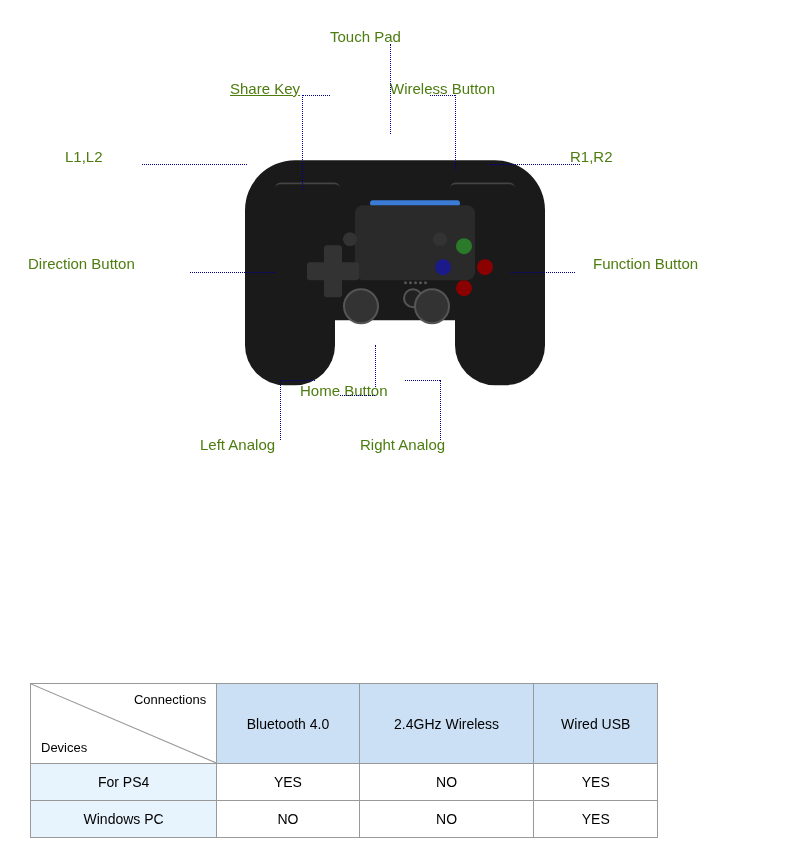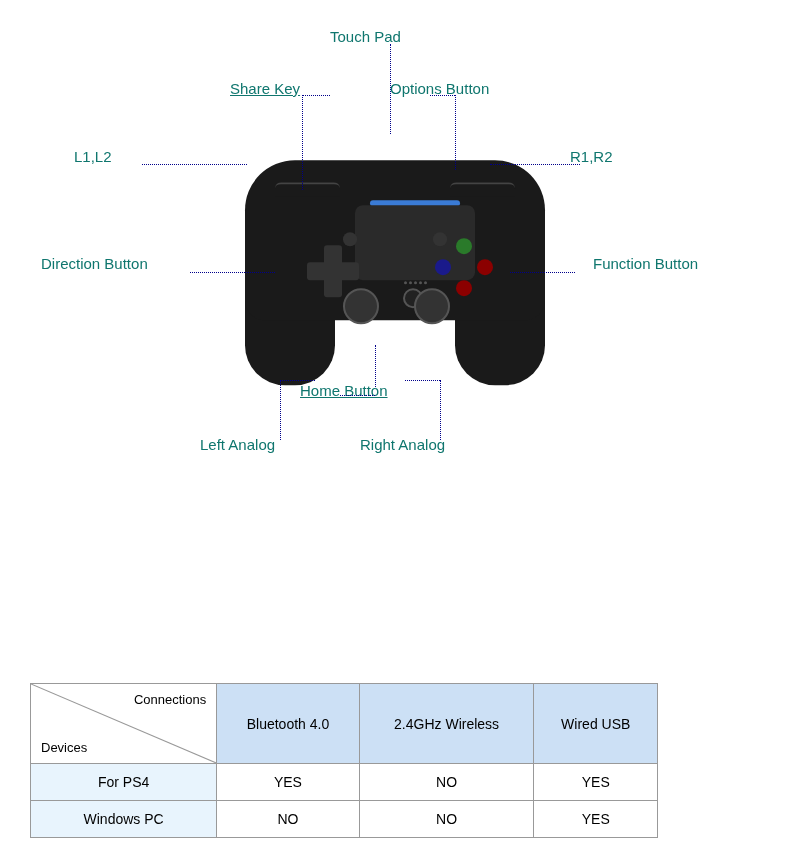--- a/index.html
+++ b/index.html
@@ -201,21 +201,21 @@
     }
     .speaker-dot {
       width: 3px; height: 3px;
       background: #555;
       border-radius: 50%;
     }
 
     
     .label {
       position: absolute;
-      color: #0f766e;
+      color: #4d7c0f;
       font-size: 15px;
       font-weight: normal;
       white-space: nowrap;
     }
 
     
     .line {
       position: absolute;
       border-top: 1px dotted #00008B;
     }
@@ -342,31 +342,31 @@
 
       <div class="ctrl-stick-l"></div>
       <div class="ctrl-stick-r"></div>
     </div>
   </div>
 
   <div class="label" style="left:330px; top:28px;">Touch Pad</div>
 
   <div class="label" style="left:230px; top:80px;text-decoration:underline;">Share Key</div>
 
-  <div class="label" style="left:390px; top:80px;">Options Button</div>
-
-  <div class="label" style="left:74px; top:148px;">L1,L2</div>
+  <div class="label" style="left:390px; top:80px;">Wireless Button</div>
+
+  <div class="label" style="left:65px; top:148px;">L1,L2</div>
 
   <div class="label" style="left:570px; top:148px;">R1,R2</div>
 
-  <div class="label" style="left:41px; top:255px;">Direction Button</div>
+  <div class="label" style="left:28px; top:255px;">Direction Button</div>
 
   <div class="label" style="left:565px; top:255px;margin-left:28px;">Function Button</div>
 
-  <div class="label" style="left:300px; top:382px;text-decoration:underline;">Home Button</div>
+  <div class="label" style="left:300px; top:382px;">Home Button</div>
 
   <div class="label" style="left:200px; top:436px;">Left Analog</div>
 
   <div class="label" style="left:360px; top:436px;">Right Analog</div>
 
   <div class="line-v" style="left:390px; top:44px; height:90px;"></div>
 
   <div class="line-v" style="left:302px; top:95px; height:95px;"></div>
 
   <div class="line" style="left:302px; top:95px; width:28px;"></div>

